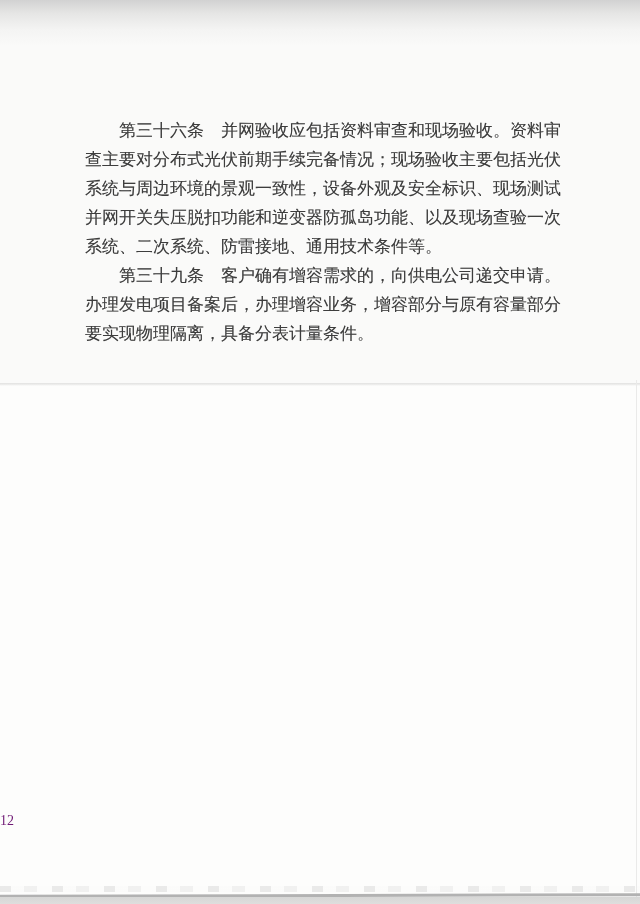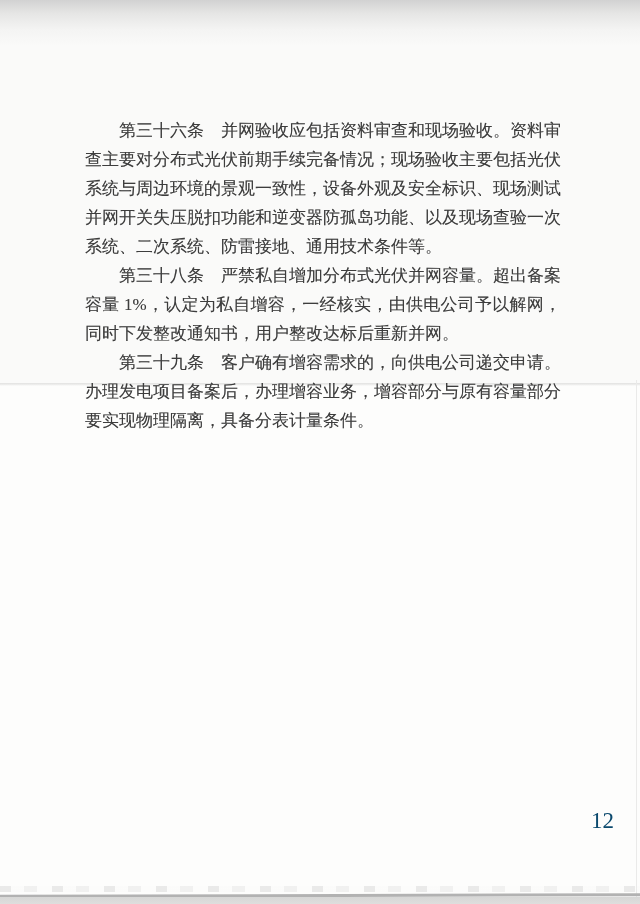--- a/index.html
+++ b/index.html
@@ -97,41 +97,40 @@
   .text-block p {
     margin: 0;
     padding: 0;
     text-indent: 2em;
   }
   .page-number {
     position: absolute;
     top: 810px;
     left: 0;
     width: 614px; 
-    text-align: right;
-    font-size: 23px;
+    text-align: left;
+    font-size: 14px;
     line-height: 22px;
-    color: #0c4a6e;
+    color: #701a75;
   }
 </style>
 </head>
 <body>
 
 <div class="scan-page">
 
   <div class="scan-strip-upper"></div>
   <div class="scan-strip-lower"></div>
   <div class="scan-shadow-top"></div>
   <div class="scan-seam-line"></div>
   <div class="scan-edge-right"></div>
   <div class="scan-noise-bottom"></div>
   <div class="scan-edge-bottom-line"></div>
   <div class="scan-edge-bottom-fill"></div>
 
   <div class="text-block">
     <p>第三十六条　并网验收应包括资料审查和现场验收。资料审查主要对分布式光伏前期手续完备情况；现场验收主要包括光伏系统与周边环境的景观一致性，设备外观及安全标识、现场测试并网开关失压脱扣功能和逆变器防孤岛功能、以及现场查验一次系统、二次系统、防雷接地、通用技术条件等。</p>
-    <p>第三十八条　严禁私自增加分布式光伏并网容量。超出备案容量 1%，认定为私自增容，一经核实，由供电公司予以解网，同时下发整改通知书，用户整改达标后重新并网。</p>
     <p>第三十九条　客户确有增容需求的，向供电公司递交申请。办理发电项目备案后，办理增容业务，增容部分与原有容量部分要实现物理隔离，具备分表计量条件。</p>
   </div>
 
   <div class="page-number">12</div>
 
 </div>
 
 </body></html>

